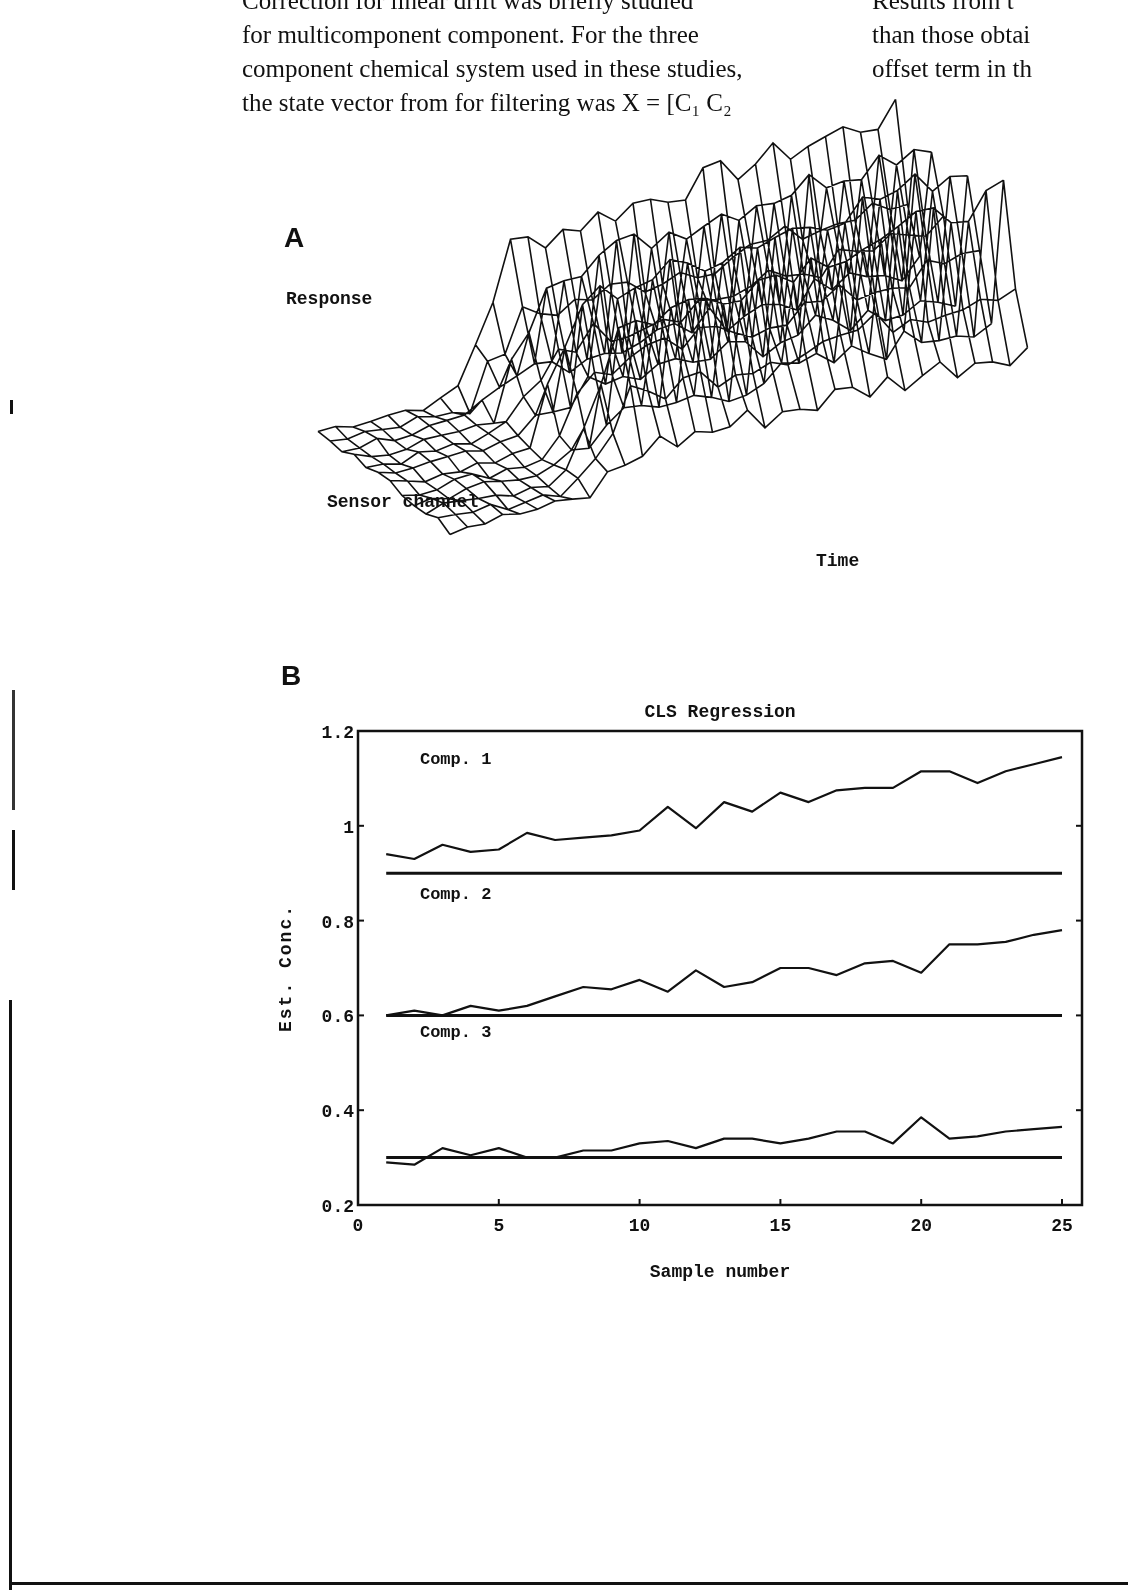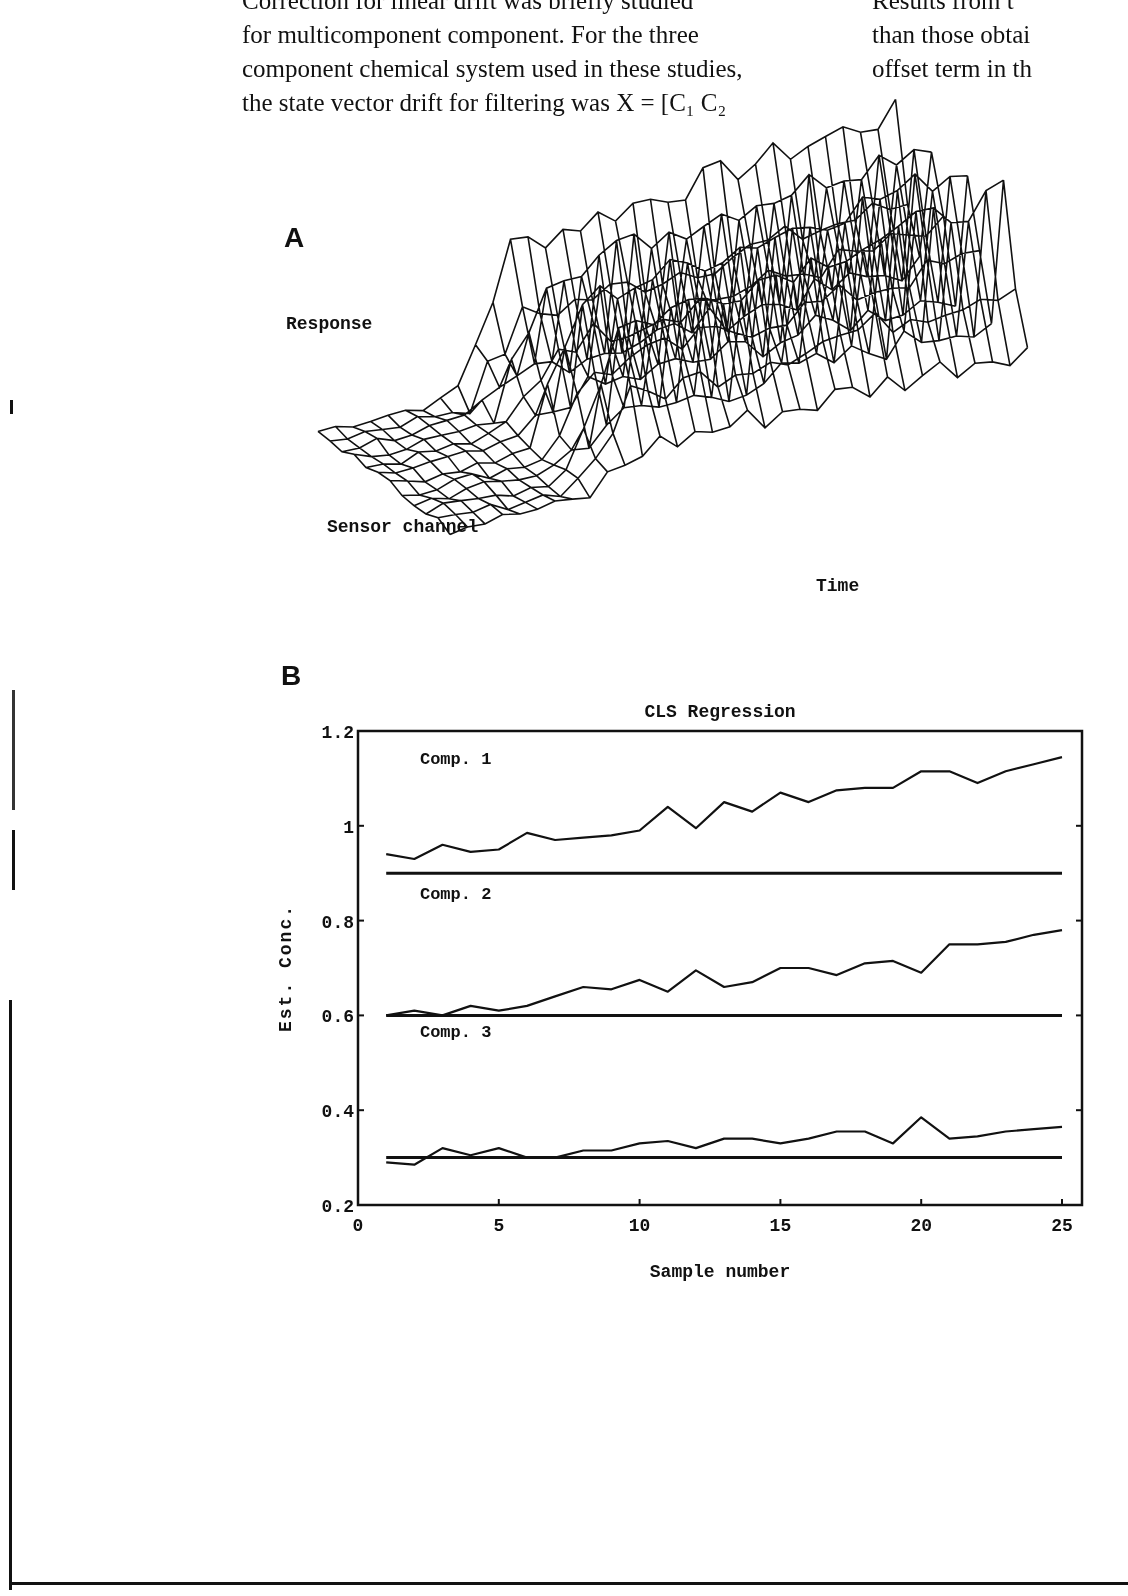--- a/index.html
+++ b/index.html
@@ -3,32 +3,32 @@
 <meta charset="utf-8">
 <style>
   html, body { margin: 0; padding: 0; background: #ffffff; }
   body { width: 1128px; height: 1596px; position: relative; overflow: hidden; font-family: "Liberation Serif", serif; color: #111; }
   .text-col { position: absolute; font-size: 25px; line-height: 34px; text-align: justify; }
   .text-col .line { display: block; white-space: nowrap; }
   #col-left { left: 242px; top: -16px; width: 612px; }
   #col-right { left: 872px; top: -16px; width: 256px; overflow: hidden; }
   .panel-letter { position: absolute; font-family: "Liberation Sans", sans-serif; font-size: 28px; font-weight: bold; }
   .mono { font-family: "Liberation Mono", monospace; font-weight: bold; }
-  .fig-label { position: absolute; font-size: 18px; margin-top: 25px; }
+  .fig-label { position: absolute; font-size: 18px; }
   svg { position: absolute; left: 0; top: 0; }
   .scan-mark { position: absolute; background: #111; }
 </style>
 </head>
 <body>
 
 <div id="col-left" class="text-col">
   <span class="line">Correction for linear drift was briefly studied</span>
   <span class="line">for multicomponent component. For the three</span>
   <span class="line">component chemical system used in these studies,</span>
-  <span class="line">the state vector drift for filtering was X = [C₁ C₂</span>
+  <span class="line">the state vector from for filtering was X = [C₁ C₂</span>
 </div>
 <div id="col-right" class="text-col">
   <span class="line">Results from t</span>
   <span class="line">than those obtai</span>
   <span class="line">offset term in th</span>
 </div>
 
 <div class="panel-letter" style="left:284px;top:222px;">A</div>
 <div class="fig-label mono" style="left:286px;top:289px;">Response</div>
 <div class="fig-label mono" style="left:327px;top:492px;">Sensor channel</div>

